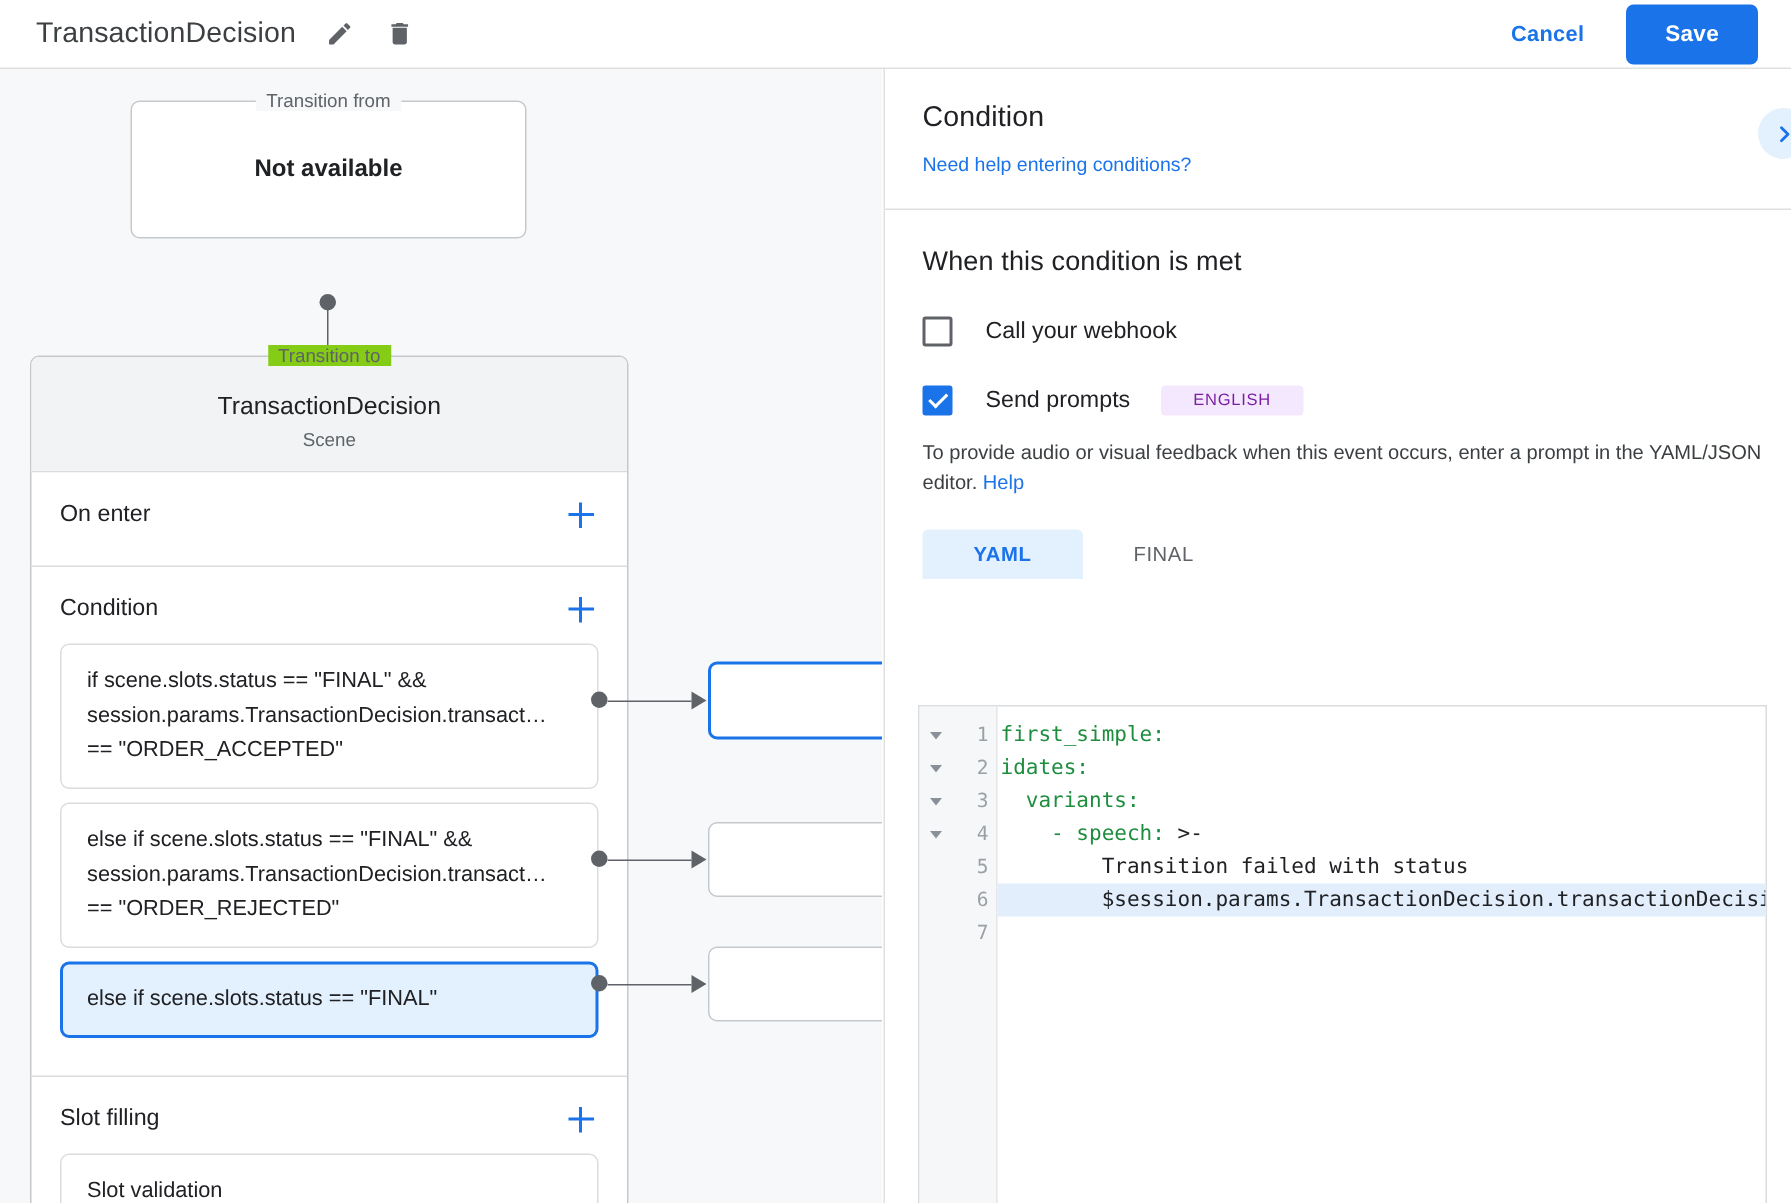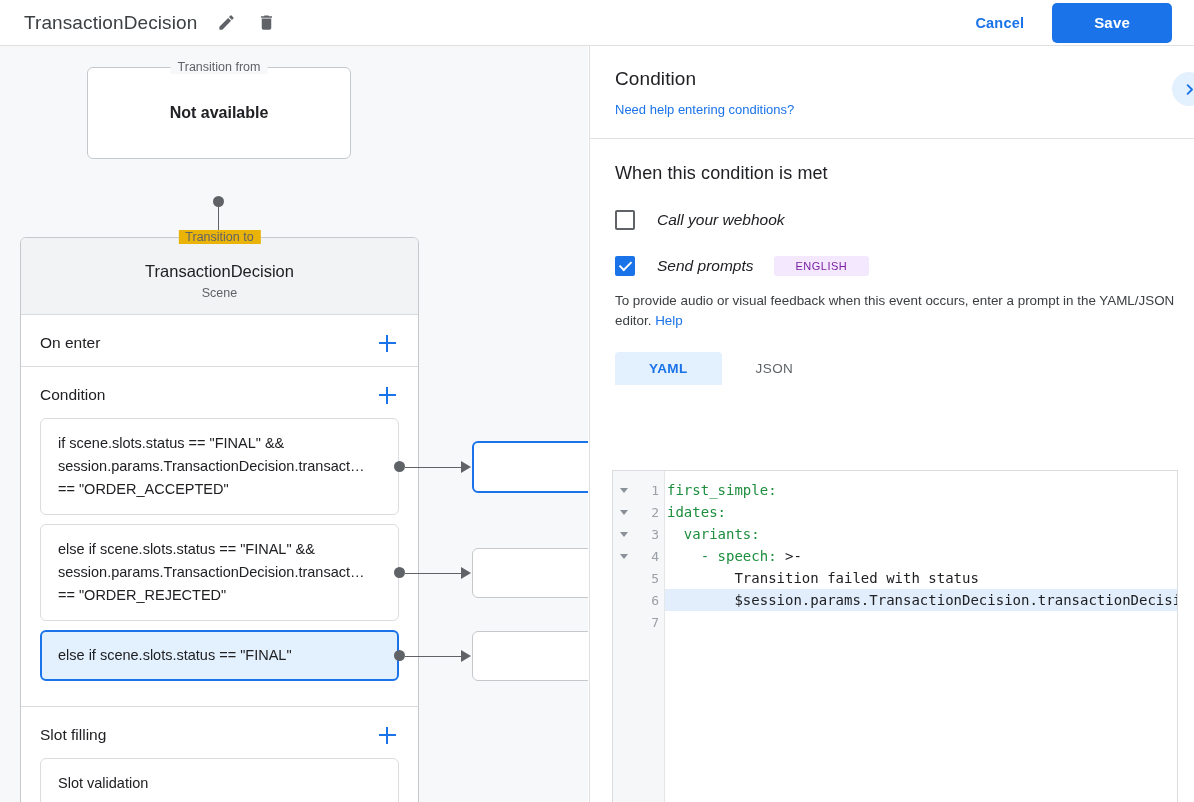--- a/index.html
+++ b/index.html
@@ -38,21 +38,21 @@
     margin-left: auto; display: flex; align-items: center; gap: 0;
   }
   .cancel-btn {
     color: #1a73e8; font-size: 14.5px; font-weight: 600;
     background: none; border: none; cursor: pointer;
     padding: 8px 14px; letter-spacing: .2px;
   }
   .save-btn {
     background: #1a73e8; color: #fff; border: none;
     font-size: 15px; font-weight: 600; letter-spacing: .2px;
-    border-radius: 5px; height: 40px; padding: 0 42px;
+    border-radius: 5px; height: 40px; padding: 0 26px;
     margin-left: 14px; margin-right: 22px; cursor: pointer;
   }
 
   
   .canvas {
     position: absolute; left: 0; top: 46px;
     width: 588px; height: 756px;
     background: #f7f8fa;
     overflow: hidden;
   }
@@ -89,21 +89,21 @@
 
   
   #scene-card {
     position: absolute; left: 20px; top: 191px;
     width: 399px; min-height: 600px;
     border: 1px solid #c6c9cc; border-radius: 6px;
     background: #ffffff;
   }
   #scene-card .frame-legend {
     position: absolute; top: -8px; left: 50%; transform: translateX(-50%);
-    background: #eab308; padding: 0 7px;
+    background: #84cc16; padding: 0 7px;
     font-size: 12.5px; color: #5f6368;
   }
   .scene-header {
     background: #f1f3f4;
     border-bottom: 1px solid #dadce0;
     border-radius: 5px 5px 0 0;
     padding: 24px 0 14px;
     text-align: center;
   }
   .scene-name { font-size: 16.5px; color: #202124; }
@@ -207,21 +207,21 @@
   }
   .chk-box.checked {
     background: #1a73e8; border-color: #1a73e8;
     display: flex; align-items: center; justify-content: center;
   }
   .chk-box.checked::after {
     content: ""; width: 5px; height: 10px;
     border: solid #fff; border-width: 0 2.4px 2.4px 0;
     transform: rotate(45deg) translate(-1px,-1px);
   }
-  .chk-label { margin-left: 22px; font-size: 15.5px; color: #202124; font-style: italic; }
+  .chk-label { margin-left: 22px; font-size: 15.5px; color: #202124; }
   .lang-badge {
     margin-left: 20px; background: #f3e8fd; color: #7b1fa2;
     font-size: 11px; letter-spacing: .5px;
     padding: 4px 22px; border-radius: 3px;
   }
   .hint-text {
     margin-top: 15px; font-size: 13.4px; line-height: 20px;
     color: #3c4043; width: 560px;
   }
   .hint-text a { color: #1a73e8; text-decoration: none; cursor: pointer; }
@@ -307,21 +307,21 @@
 
   <div id="scene-card">
     <div class="frame-legend">Transition to</div>
 
     <div class="scene-header">
       <div class="scene-name">TransactionDecision</div>
       <div class="scene-kind">Scene</div>
     </div>
 
     <div id="scene-sections">
-        <div class="section" style="padding-bottom: 0px;">
+        <div class="section" style="padding-bottom: 11px;">
           <div class="section-head">
             <div class="section-title">On enter</div>
             <div class="plus-btn"></div>
           </div>
           <div class="section-items" style="padding-bottom: 0px;"></div>
         </div>
         <div class="section">
           <div class="section-head">
             <div class="section-title">Condition</div>
             <div class="plus-btn"></div>
@@ -392,21 +392,21 @@
       <div class="chk-label">Send prompts</div>
       <div class="lang-badge">ENGLISH</div>
     </div>
 
     <div class="hint-text">
       <span>To provide audio or visual feedback when this event occurs, enter a prompt in the YAML/JSON editor. </span><a>Help</a>
     </div>
 
     <div class="tabs">
       <div class="tab active">YAML</div>
-      <div class="tab">JSON</div>
+      <div class="tab">FINAL</div>
     </div>
   </div>
 </div>
 
 <div class="editor">
   <div class="gutter" id="editor-gutter">
       <div class="gutter-row">
         <div class="fold has"></div>
         <div class="ln">1</div>
       </div>

